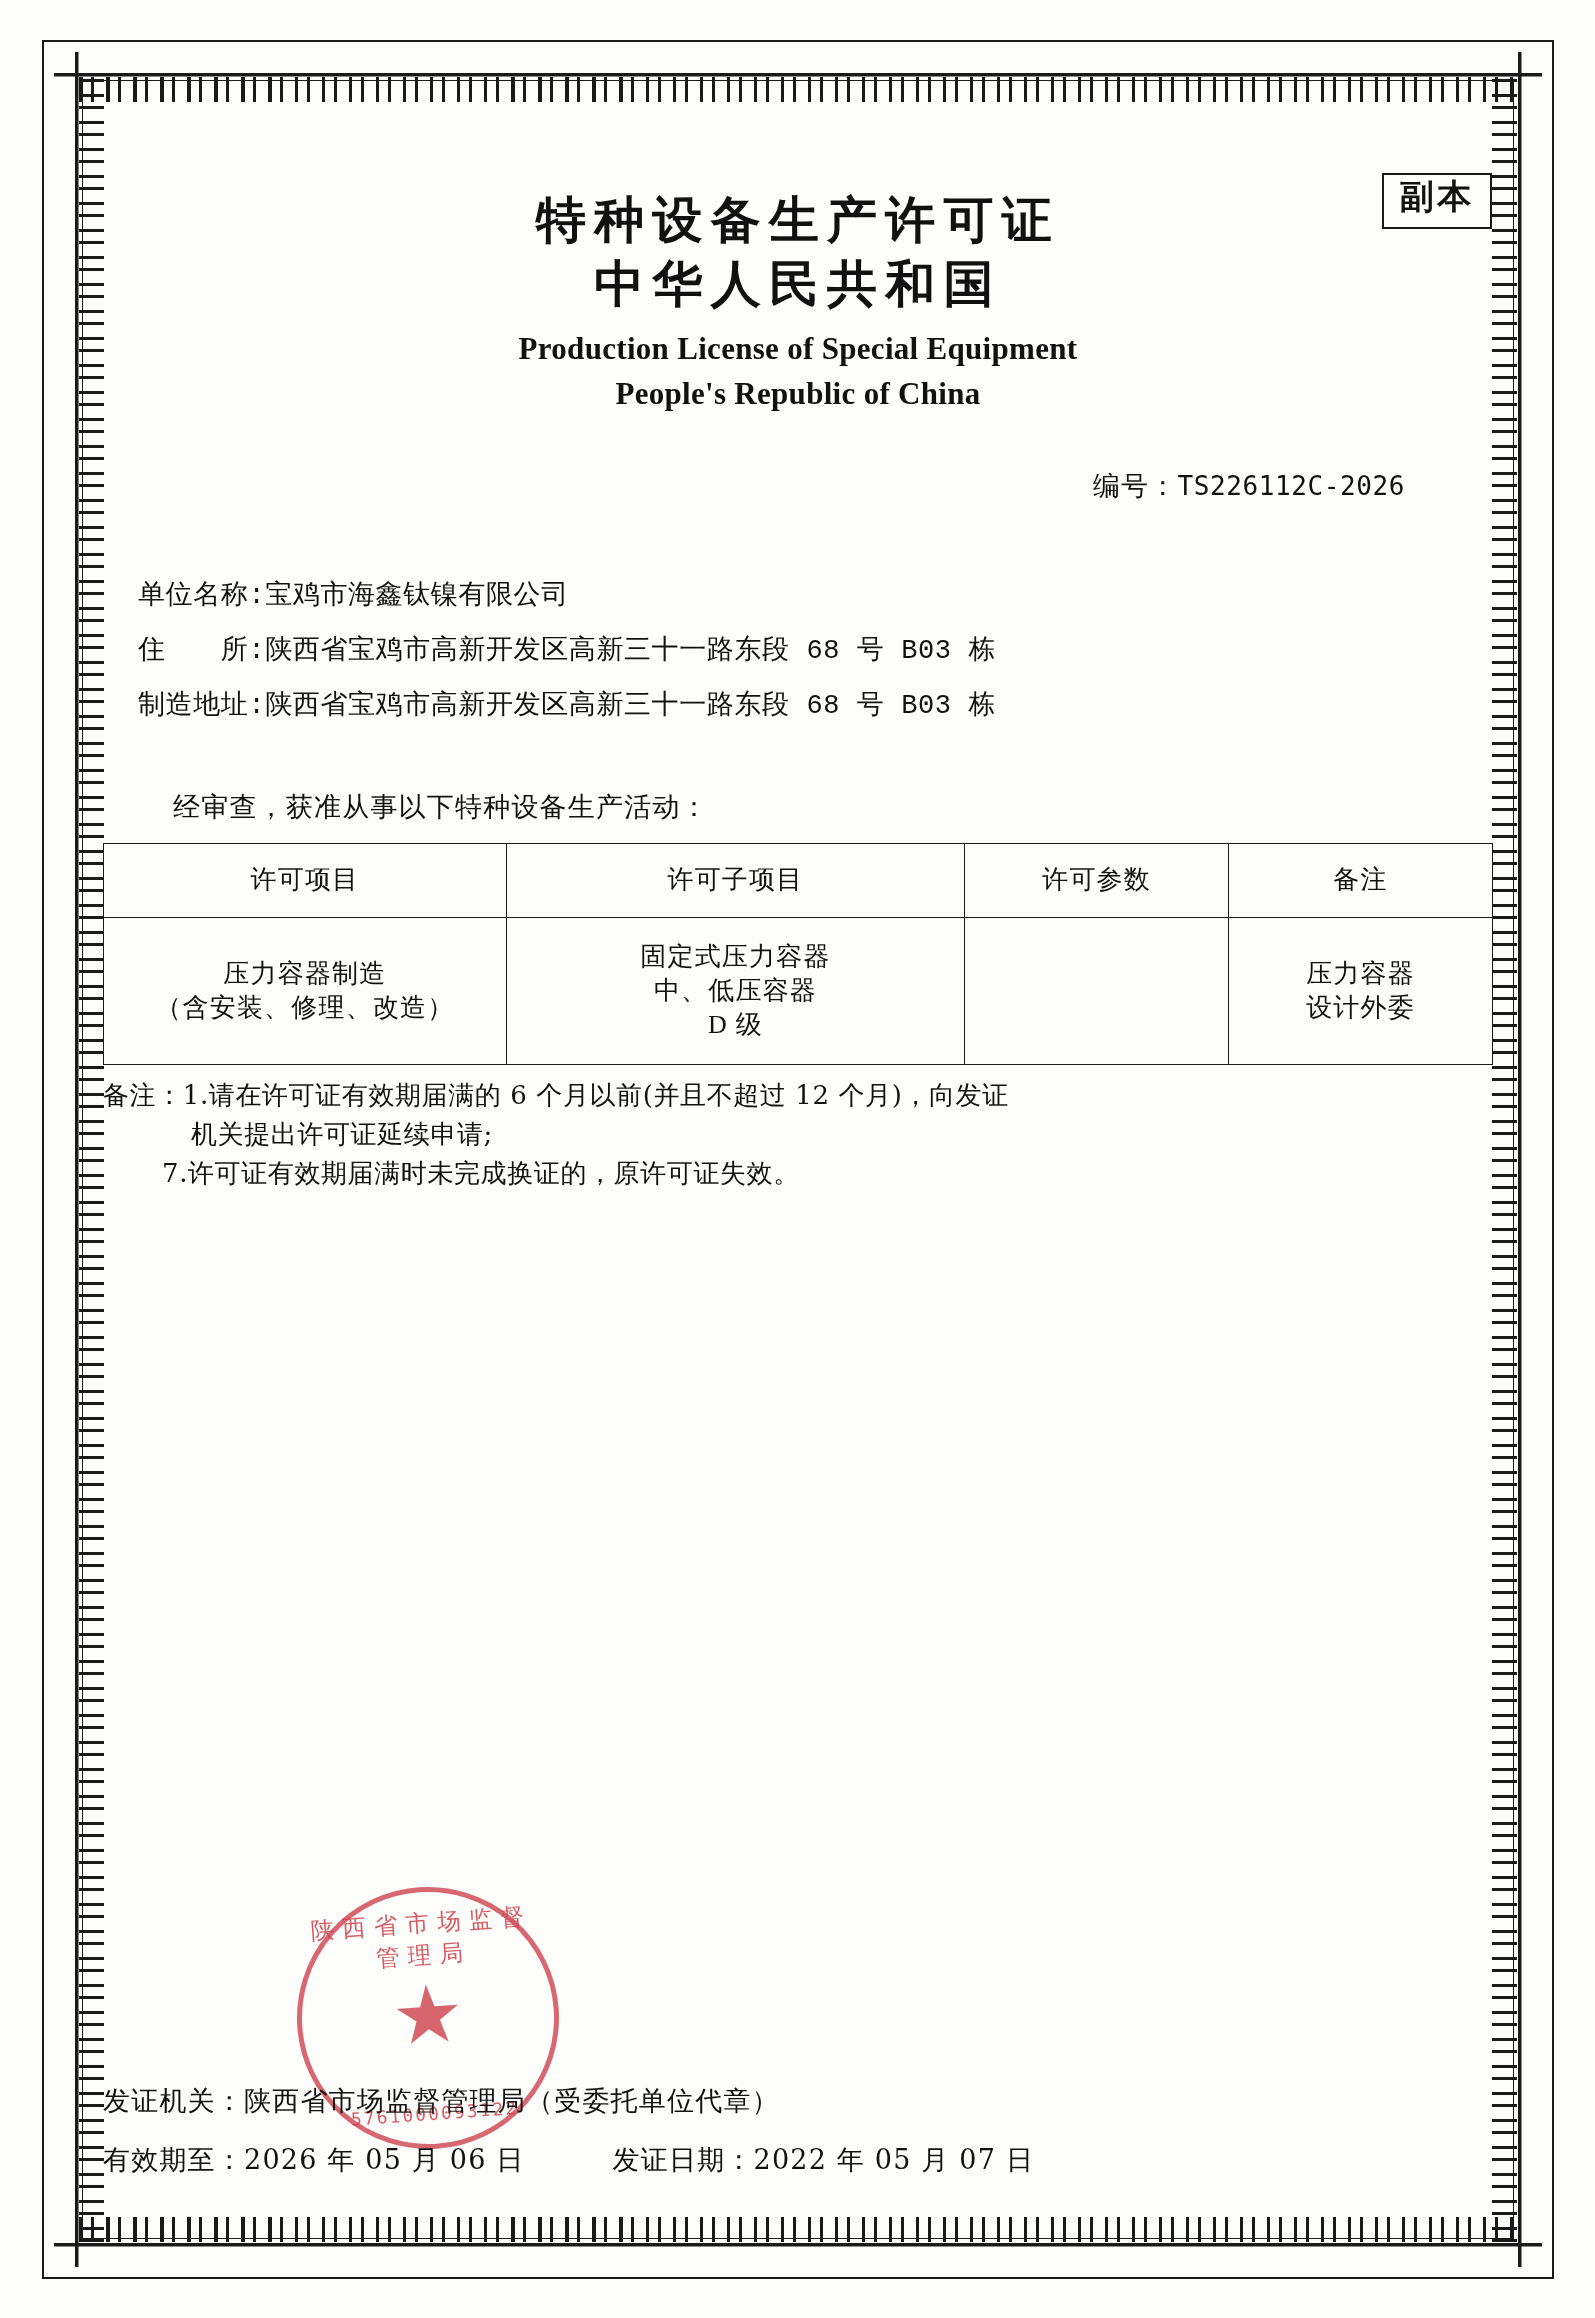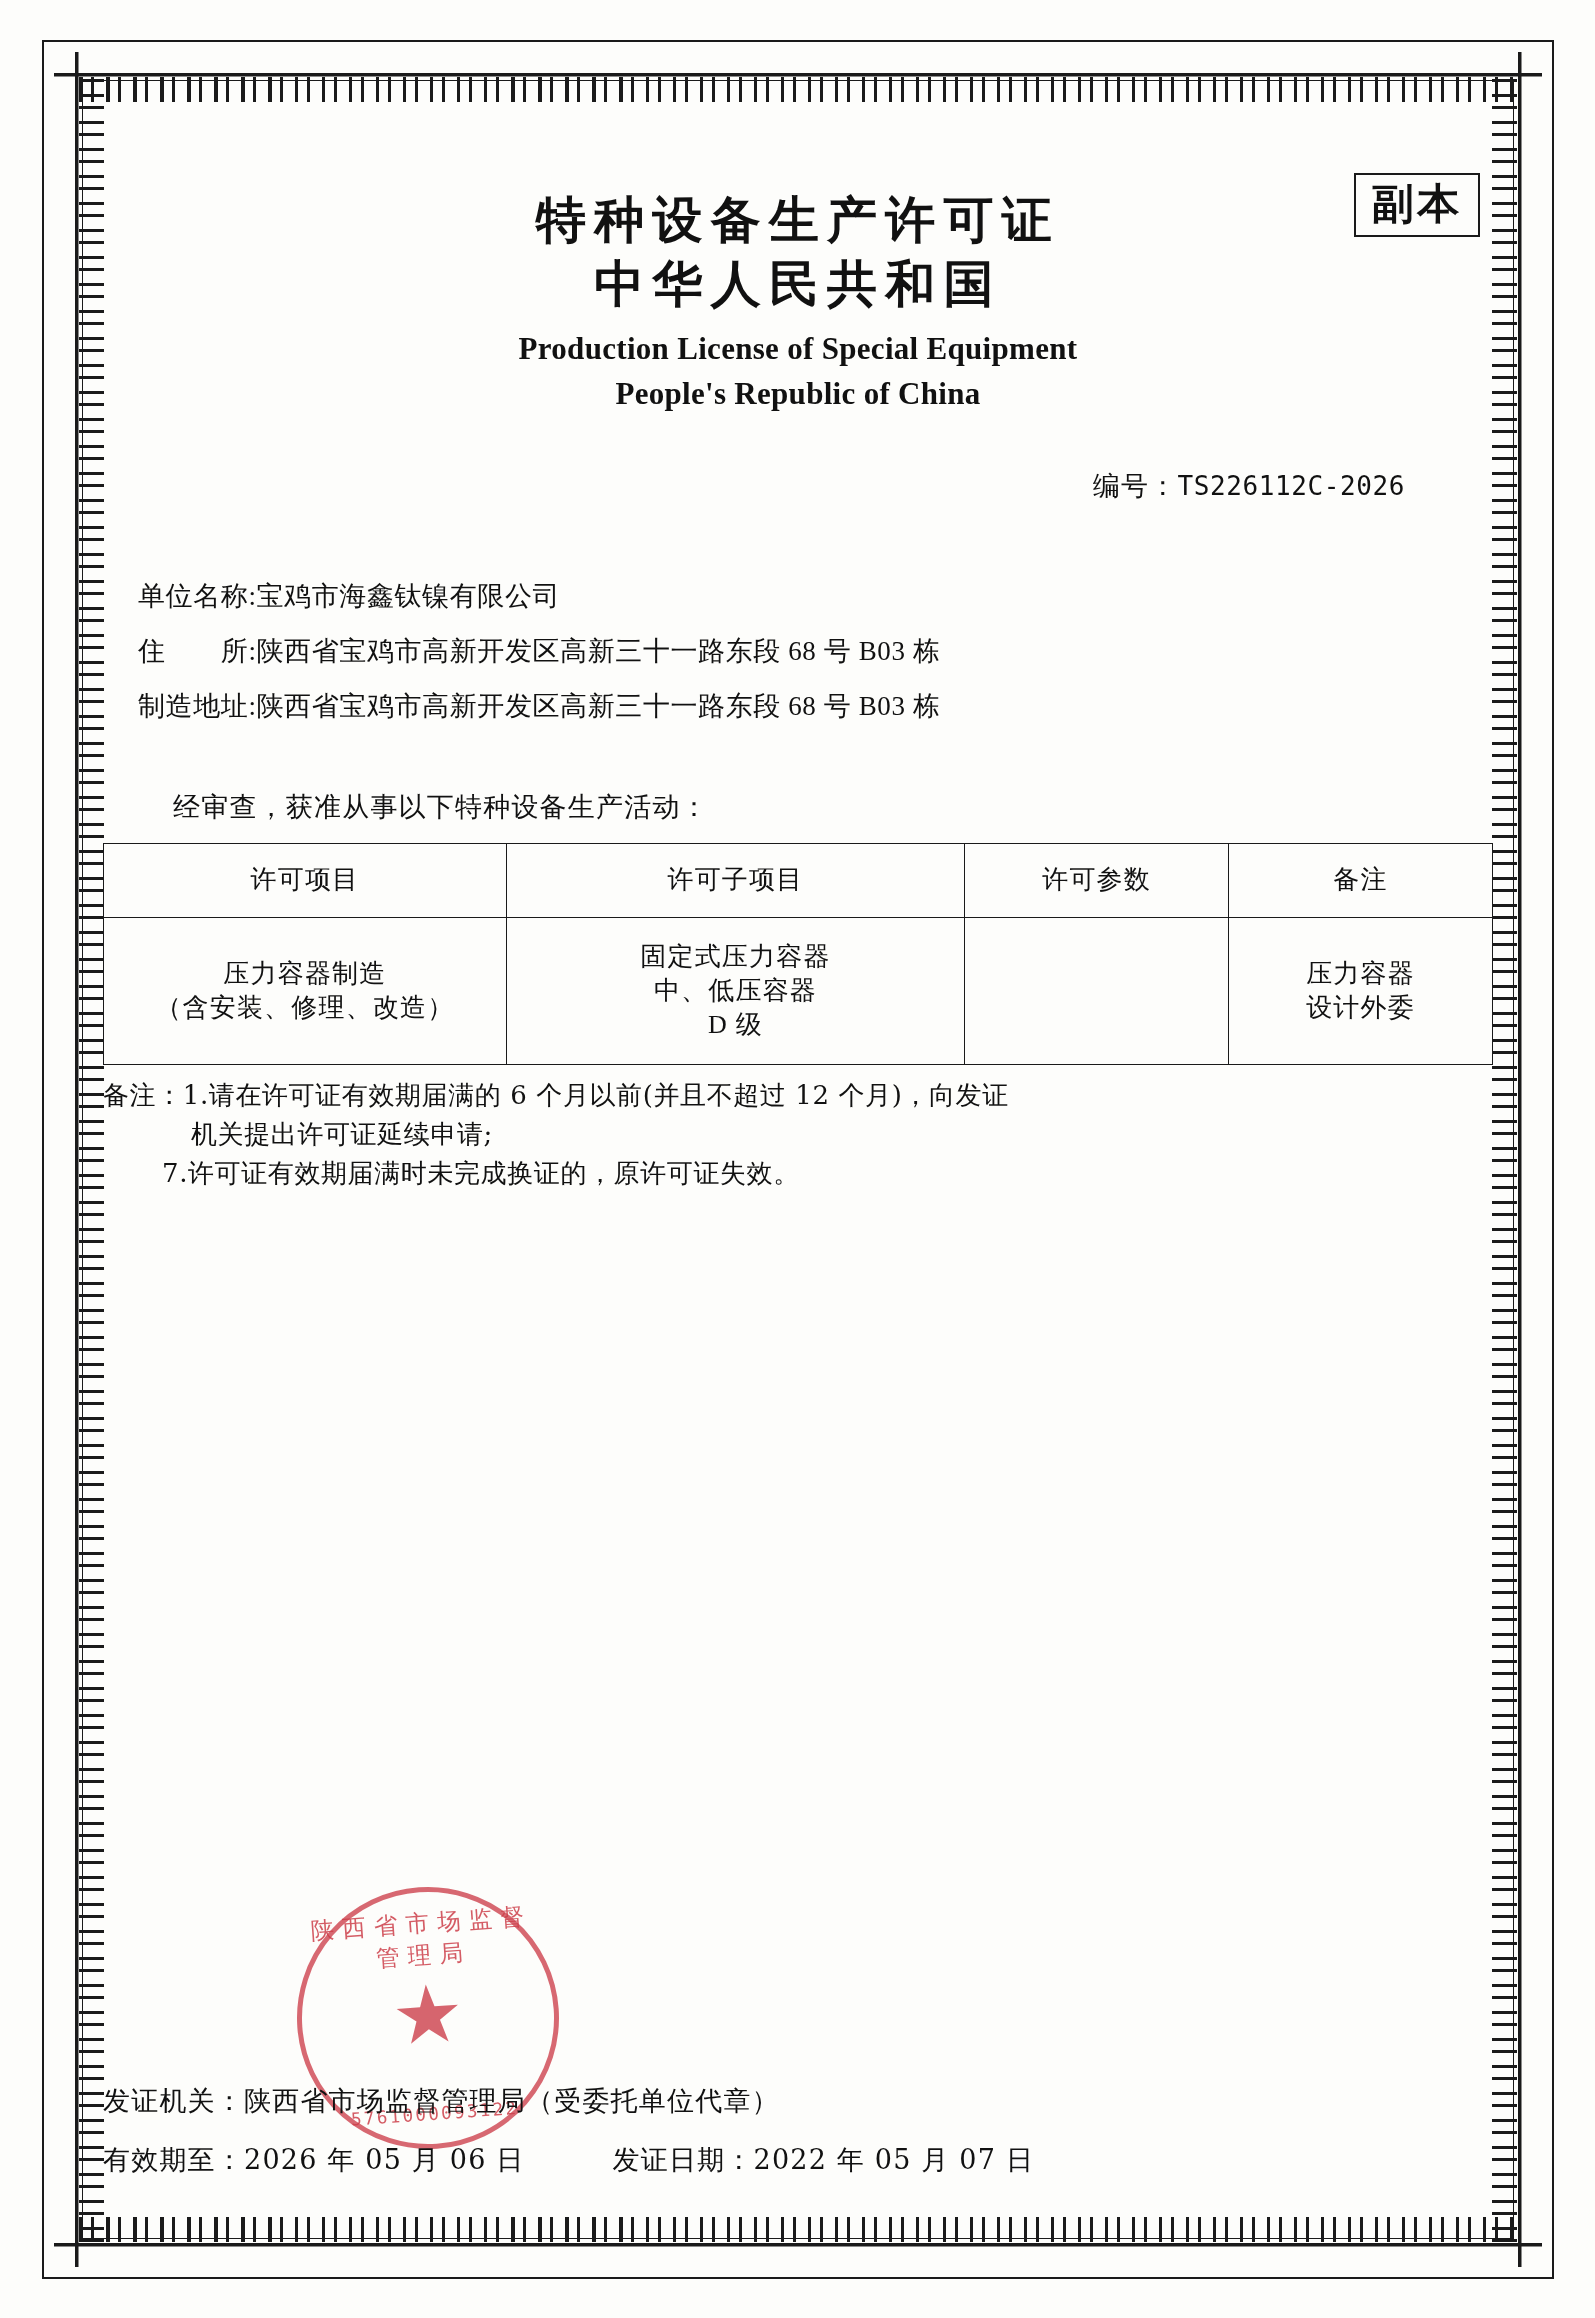--- a/index.html
+++ b/index.html
@@ -90,28 +90,28 @@
     position: absolute;
     left: 103px;
     top: 100px;
     right: 103px;
     bottom: 100px;
   }
 
   
   .copy-badge {
     position: absolute;
-    right: 13px;
+    right: 1px;
     top: 73px;
     border: 2.3px solid #1a1a1a;
     padding: 7px 15.3px 9.4px 15.3px;
-    font-size: 42px;
+    font-size: 34px;
     line-height: 1.05;
     letter-spacing: 3.5px;
-    font-family: Liberation Serif, serif;
+    font-family: Liberation Mono, monospace;
     font-weight: 700;
   }
 
   .titles {
     text-align: center;
     margin-top: 88px;
   }
   .title-cn {
     font-family: "DejaVu Serif", "Liberation Serif", serif;
     font-weight: 700;
@@ -150,21 +150,21 @@
   .fields {
     margin-top: 79px;
     padding-left: 35px;
     font-size: 27px;
     line-height: 1.0;
   }
   .field-row {
     display: flex;
     align-items: baseline;
     margin-bottom: 28px;
-    font-family: Liberation Serif, serif;
+    font-family: Liberation Mono, monospace;
   }
   .field-label {
     white-space: pre;
     letter-spacing: 0.6px;
   }
   .field-value {
     letter-spacing: 0.6px;
   }
 
   .statement {

